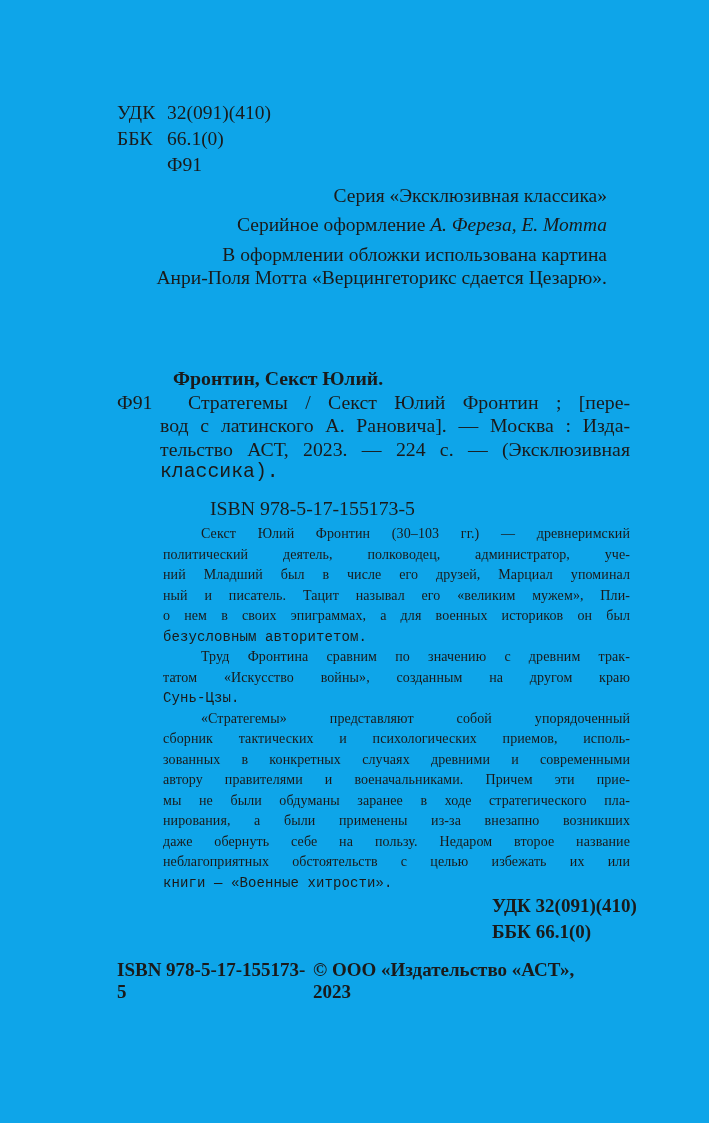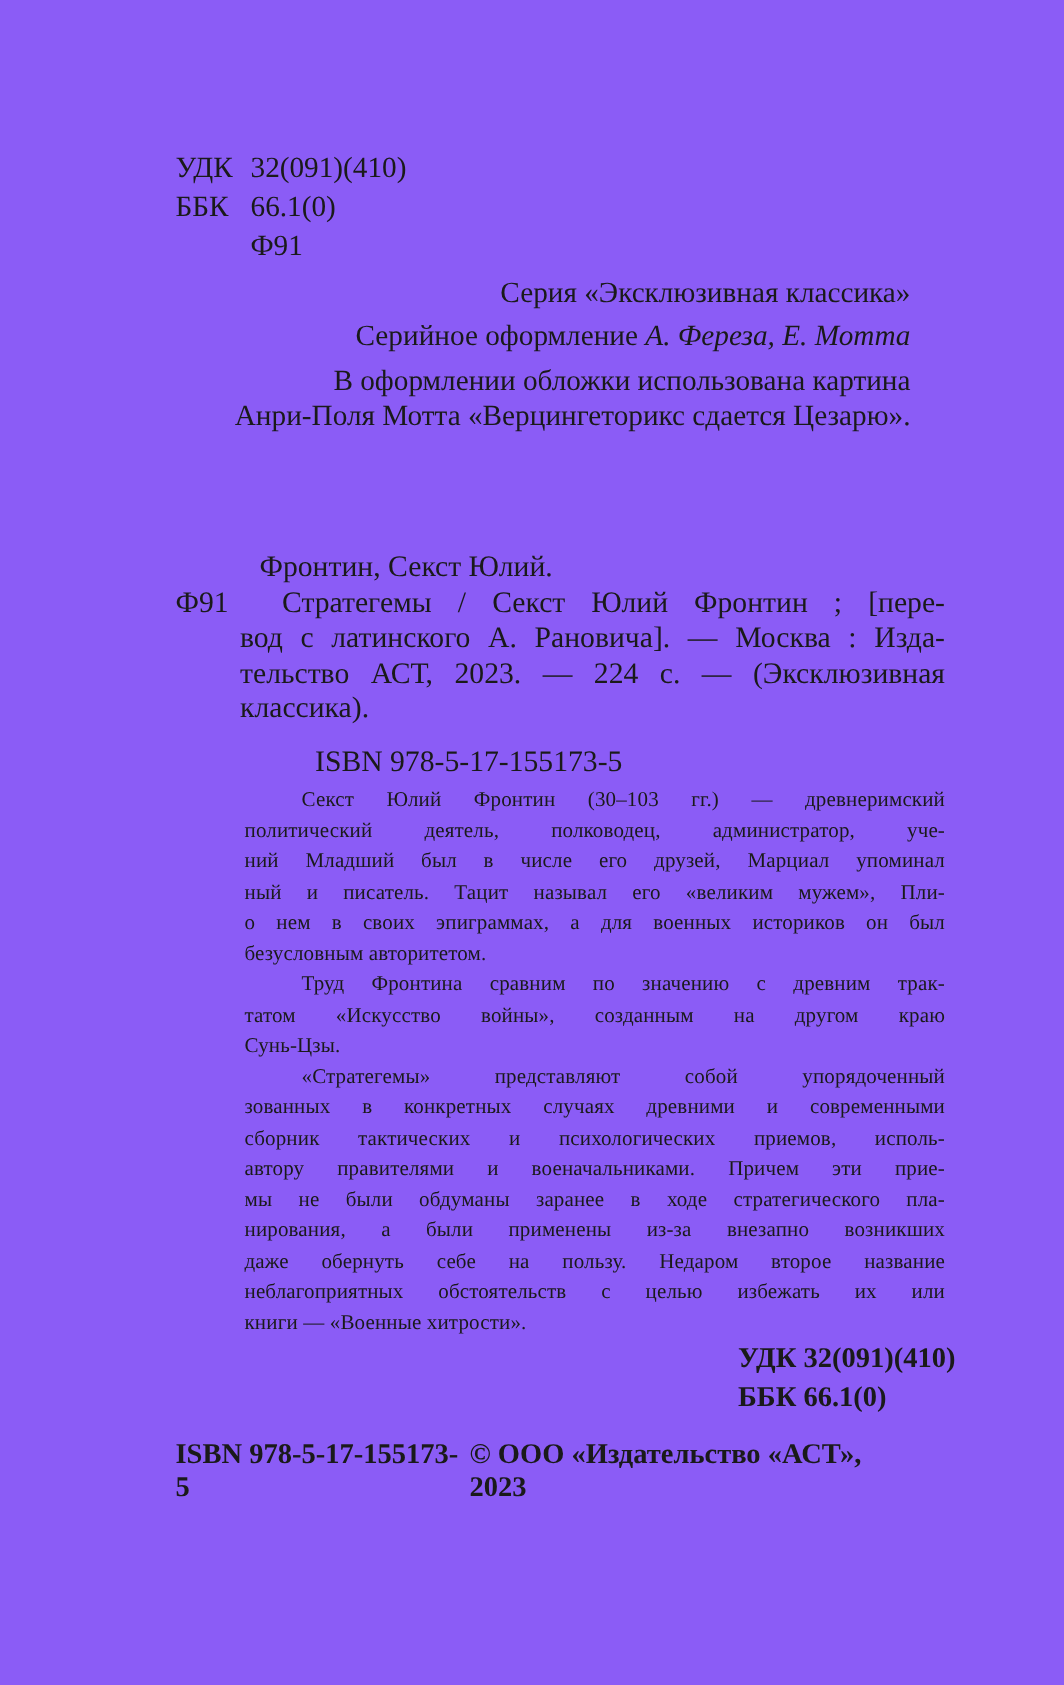--- a/index.html
+++ b/index.html
@@ -1,39 +1,39 @@
 <!DOCTYPE html>
 <html lang="ru"><head>
 <meta charset="utf-8">
 <style>
   html,body{margin:0;padding:0;background:#ffffff;}
   .page{
     position:relative;
     width:709px;height:1123px;
-    background:#8b5cf6;
+    background:#0ea5e9;
     color:#1a1a1a;
     font-family:"Liberation Serif","DejaVu Serif",serif;
     overflow:hidden;
   }
   
   .top-block{position:absolute;top:100px;left:117px;font-size:19.5px;line-height:26px;}
   .top-block .lbl{display:inline-block;width:50px;}
   .top-block .code-row{padding-left:50px;}
   
   .series-block{position:absolute;top:182px;left:107px;width:500px;text-align:right;font-size:19.5px;}
   .series-block .s-line{line-height:28.5px;}
   .series-block .cover-note{line-height:23px;margin-top:4px;}
   .italic{font-style:italic;}
   
   .bib-block{position:absolute;top:367px;left:160px;width:470px;font-size:19.8px;line-height:23.5px;}
-  .bib-heading{font-weight:normal;padding-left:13px;}
+  .bib-heading{font-weight:bold;padding-left:13px;}
   .bib-code{position:absolute;left:-43px;top:23.5px;}
   .indent-first{text-indent:28px;}
   .jline{text-align:justify;text-align-last:justify;}
-  .jline-end{text-align:left;text-align-last:left;}
+  .jline-end{text-align:left;text-align-last:left;font-family:Liberation Mono, monospace;}
   .isbn-mid{position:absolute;top:497px;left:210px;font-size:19.8px;}
   
   .annotation{position:absolute;top:524px;left:163px;width:467px;font-size:14px;line-height:20.5px;letter-spacing:0.1px;}
   .annotation .p-first{text-indent:38px;}
   
   .udk-right{position:absolute;top:893px;left:492px;font-size:19px;line-height:25.5px;font-weight:bold;}
   
   .footer-line{position:absolute;top:959px;left:117px;width:497px;display:flex;justify-content:space-between;font-size:19px;font-weight:bold;}
 </style>
 </head>
@@ -79,22 +79,22 @@
     <div class="jline">ний Младший был в числе его друзей, Марциал упоминал</div>
     <div class="jline">ный и писатель. Тацит называл его «великим мужем», Пли-</div>
     <div class="jline">о нем в своих эпиграммах, а для военных историков он был</div>
     <div class="jline-end">безусловным авторитетом.</div>
 
     <div class="jline p-first">Труд Фронтина сравним по значению с древним трак-</div>
     <div class="jline">татом «Искусство войны», созданным на другом краю</div>
     <div class="jline-end">Сунь-Цзы.</div>
 
     <div class="jline p-first">«Стратегемы» представляют собой упорядоченный</div>
+    <div class="jline">сборник тактических и психологических приемов, исполь-</div>
     <div class="jline">зованных в конкретных случаях древними и современными</div>
-    <div class="jline">сборник тактических и психологических приемов, исполь-</div>
     <div class="jline">автору правителями и военачальниками. Причем эти прие-</div>
     <div class="jline">мы не были обдуманы заранее в ходе стратегического пла-</div>
     <div class="jline">нирования, а были применены из-за внезапно возникших</div>
     <div class="jline">даже обернуть себе на пользу. Недаром второе название</div>
     <div class="jline">неблагоприятных обстоятельств с целью избежать их или</div>
     <div class="jline-end">книги — «Военные хитрости».</div>
   </div>
 
   <div class="udk-right">
     <div>УДК 32(091)(410)</div>

